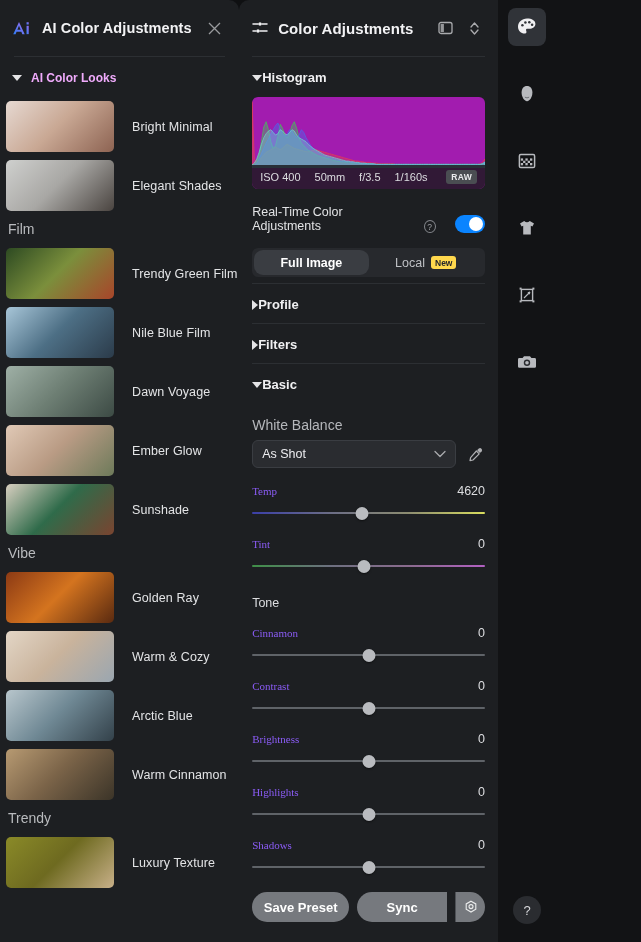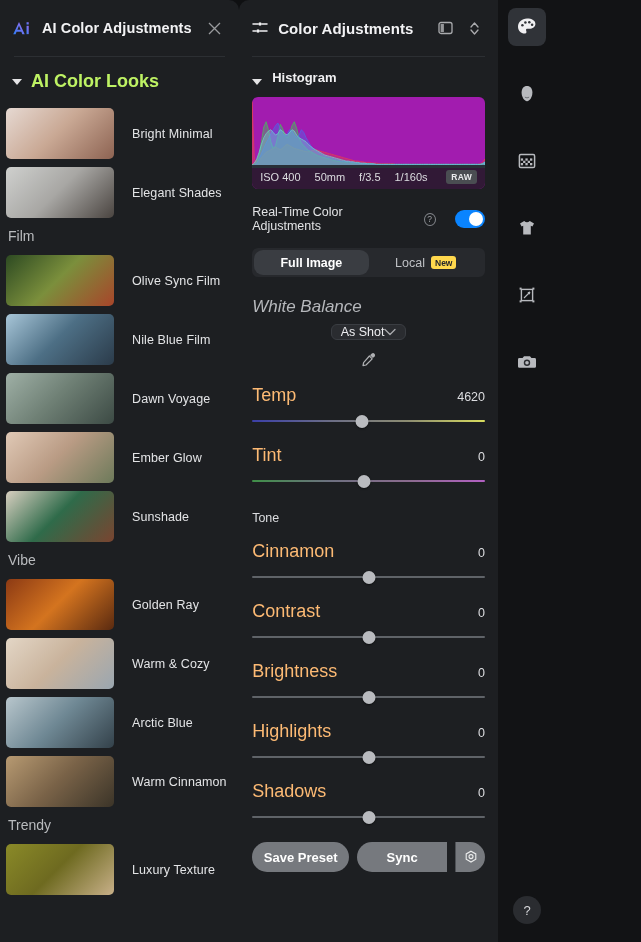--- a/index.html
+++ b/index.html
@@ -33,21 +33,21 @@
     cursor: pointer; opacity: .72;
   }
   .lp-divider { height:1px; background:#2c2f33; margin: 0 14px; flex-shrink:0; }
 
   .section-head {
     display: flex; align-items: center; gap: 9px;
     padding: 14px 14px 12px 12px; flex-shrink: 0;
   }
   .tri-down { width:0;height:0;border-left:5.5px solid transparent;border-right:5.5px solid transparent;border-top:6.5px solid #e4e4e6; }
   .tri-right { width:0;height:0;border-top:5.5px solid transparent;border-bottom:5.5px solid transparent;border-left:6.5px solid #e4e4e6; }
-  .section-head-label { font-size: 18px; font-weight: bold; color: #bef264; }
+  .section-head-label { font-size: 12px; font-weight: bold; color: #f0abfc; }
 
   .preset-scroll { flex: 1; overflow: hidden; position: relative; }
   .group-label { font-size: 14px; color: #b9bbbe; padding: 6px 0 7px 8px; font-weight: normal; }
   .preset-row { display: flex; align-items: center; height: 59px; cursor: pointer; }
   .preset-thumb {
     width: 108px; height: 51px; border-radius: 5px; margin-left: 6px;
     flex-shrink: 0; overflow: hidden; position: relative;
     background: #2a2c30;
   }
   .preset-name { font-size: 12.5px; color: #e3e4e6; margin-left: 18px; letter-spacing:.1px; }
@@ -59,41 +59,41 @@
     display: flex; flex-direction: column; position: relative;
   }
   .rp-header { height: 56px; display:flex; align-items:center; padding: 0 14px 0 13px; gap: 10px; flex-shrink:0; }
   .rp-title { font-size: 15px; font-weight: bold; color: #f2f2f4; letter-spacing:.1px;}
   .rp-head-actions { margin-left:auto; display:flex; align-items:center; gap:9px; }
   .icon-btn { width:20px;height:20px;display:flex;align-items:center;justify-content:center;cursor:pointer;opacity:.82;}
   .rp-divider { height:1px; background:#2c2f33; margin: 0 13px; flex-shrink:0; }
 
   .rp-body { flex:1; overflow:hidden; padding: 0 13px; }
 
-  .acc-head { display:flex; align-items:flex-end; gap:10px; padding: 13px 0 11px 0; cursor:pointer; }
+  .acc-head { display:flex; align-items:center; padding: 13px 0 11px 0; cursor:pointer; }
   .acc-label { font-size:13px; font-weight:bold; color:#f0f0f2; }
 
   .histogram-box {
     height: 92px; border-radius: 6px; overflow: hidden;
     background: #a21caf; position: relative; margin-top: 1px;
   }
   .histo-canvas { position:absolute; inset:0; }
   .histo-meta {
     position:absolute; left:0; right:0; bottom:0; height:24px;
     display:flex; align-items:center; gap:0px;
     background: rgba(24,25,27,.82);
     padding: 0 8px; font-size: 11px; color:#dcdde0;
   }
   .histo-meta span.m { margin-right: 14px; }
   .raw-badge {
     margin-left:auto; background:#4a4d52; color:#e9eaec;
     font-size:8.5px; font-weight:bold; padding: 2px 5px; border-radius:3px; letter-spacing:.3px;
   }
 
-  .rt-row { display:flex; align-items:center; padding: 16px 0 15px 0; gap: 19px; }
+  .rt-row { display:flex; align-items:flex-end; padding: 16px 0 15px 0; gap: 19px; }
   .rt-label { font-size:12.5px; color:#e2e3e5; }
   .help-circle {
     width:13px;height:13px;border-radius:50%;border:1px solid #83868b;
     margin-left:7px; display:flex;align-items:center;justify-content:center;
     font-size:8.5px; color:#9ea0a5; cursor:pointer;
   }
   .toggle {
     margin-left:auto; width:34px;height:18px;border-radius:9px;
     background:#0a84ff; position:relative; cursor:pointer;
   }
@@ -105,32 +105,32 @@
   }
   .seg {
     flex:1; display:flex; align-items:center; justify-content:center; gap:6px;
     font-size:12.5px; border-radius:9px; cursor:pointer; color:#bfc1c5;
   }
   .seg.active { background:#3a3d42; color:#fff; font-weight:bold; }
   .new-badge { background:#ffd84d; color:#22242a; font-size:8.5px; font-weight:bold; padding:1.5px 4px; border-radius:3px; }
 
   .row-divider { height:1px; background:#2c2f33; }
 
-  .field-label { font-size:17px; color:#b5b7bb; padding: 14px 0 7px 0; font-style: italic; }
-  .wb-row { display:flex; align-items:center; gap:9px;flex-direction:column; }
+  .field-label { font-size:14px; color:#b5b7bb; padding: 14px 0 7px 0; }
+  .wb-row { display:flex; align-items:center; gap:9px; }
   .select-box {
     flex:1; height:28px; background:#2a2c30; border:1px solid #3a3d42; border-radius:6px;
     display:flex; align-items:center; padding: 0 9px; font-size:12.5px; color:#ededf0; cursor:pointer;
   }
   .select-chev { margin-left:auto; opacity:.8; }
   .eyedropper { width:20px;height:20px;display:flex;align-items:center;justify-content:center;cursor:pointer;opacity:.85;}
 
   .slider-block { padding-top: 16px; }
   .slider-top { display:flex; align-items:baseline; }
-  .slider-name { font-size:18px; color:#fdba74; }
+  .slider-name { font-size:11px; color:#8b5cf6;font-family:Liberation Serif, serif; }
   .slider-val { margin-left:auto; font-size:12.5px; color:#dcdde0; }
   .slider-track-wrap { position:relative; height:16px; margin-top:7px; }
   .slider-track {
     position:absolute; top:7px; left:0; right:0; height:1.5px; border-radius:1px;
     background:#5f6368;
   }
   .slider-track.temp { background: linear-gradient(to right, #3b3fa8, #6b6d86, #8c8c72, #d9dd5e); }
   .slider-track.tint { background: linear-gradient(to right, #3f8f48, #6d7080, #8a6b8e, #b260c2); }
   .slider-knob {
     position:absolute; top:1.5px; width:13px;height:13px;border-radius:50%;
@@ -209,21 +209,21 @@
           <div class="preset-thumb" style="background:linear-gradient(135deg,#e6d9d2 0%,#c9a894 48%,#8d6352 100%);"></div>
           <div class="preset-name">Bright Minimal</div>
         </div>
         <div class="preset-row">
           <div class="preset-thumb" style="background:linear-gradient(135deg,#cfd0ce 0%,#a8a7a4 48%,#4a4440 100%);"></div>
           <div class="preset-name">Elegant Shades</div>
         </div>
         <div class="group-label">Film</div>
         <div class="preset-row">
           <div class="preset-thumb" style="background:linear-gradient(135deg,#2d4a22 0%,#7b8f3c 48%,#a8452a 100%);"></div>
-          <div class="preset-name">Olive Sync Film</div>
+          <div class="preset-name">Trendy Green Film</div>
         </div>
         <div class="preset-row">
           <div class="preset-thumb" style="background:linear-gradient(135deg,#a8c6d8 0%,#4d6f85 48%,#2b3b4a 100%);"></div>
           <div class="preset-name">Nile Blue Film</div>
         </div>
         <div class="preset-row">
           <div class="preset-thumb" style="background:linear-gradient(135deg,#9fb0a6 0%,#6e7f74 48%,#3c4a44 100%);"></div>
           <div class="preset-name">Dawn Voyage</div>
         </div>
         <div class="preset-row">
@@ -323,20 +323,37 @@
       <div class="seg-wrap" id="scope-tabs">
           <div class="seg active">
             <span>Full Image</span>
           </div>
           <div class="seg">
             <span>Local</span>
             <span class="new-badge" style="background: rgb(255, 216, 77);">New</span>
           </div>
         </div>
 
+      <div id="sections-area">
+          <div class="row-divider"></div>
+          <div class="acc-head">
+            <div class="tri-right"></div>
+            <div class="acc-label">Profile</div>
+          </div>
+          <div class="row-divider"></div>
+          <div class="acc-head">
+            <div class="tri-right"></div>
+            <div class="acc-label">Filters</div>
+          </div>
+          <div class="row-divider"></div>
+          <div class="acc-head">
+            <div class="tri-down"></div>
+            <div class="acc-label">Basic</div>
+          </div>
+        </div>
 
       <div class="field-label">White Balance</div>
       <div class="wb-row">
         <div class="select-box">
           <span>As Shot</span>
           <svg class="select-chev" width="12" height="8" viewBox="0 0 12 8">
             <path d="M1 1.5 L6 6.5 L11 1.5" stroke="#c9cacd" stroke-width="1.3" fill="none" stroke-linecap="round" stroke-linejoin="round"></path>
           </svg>
         </div>
         <div class="eyedropper">

